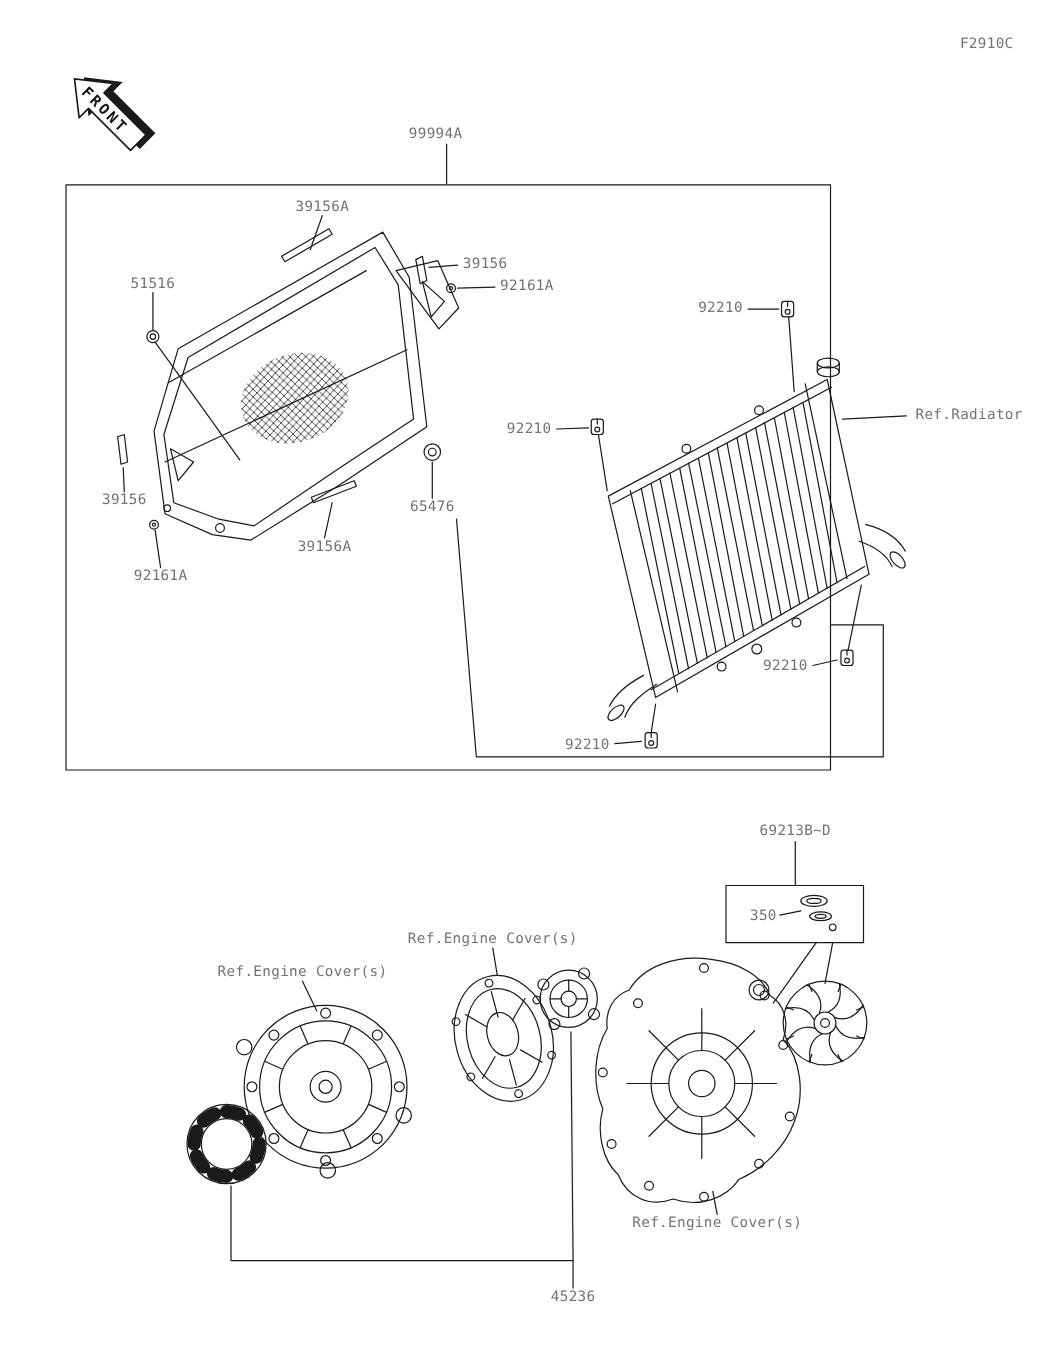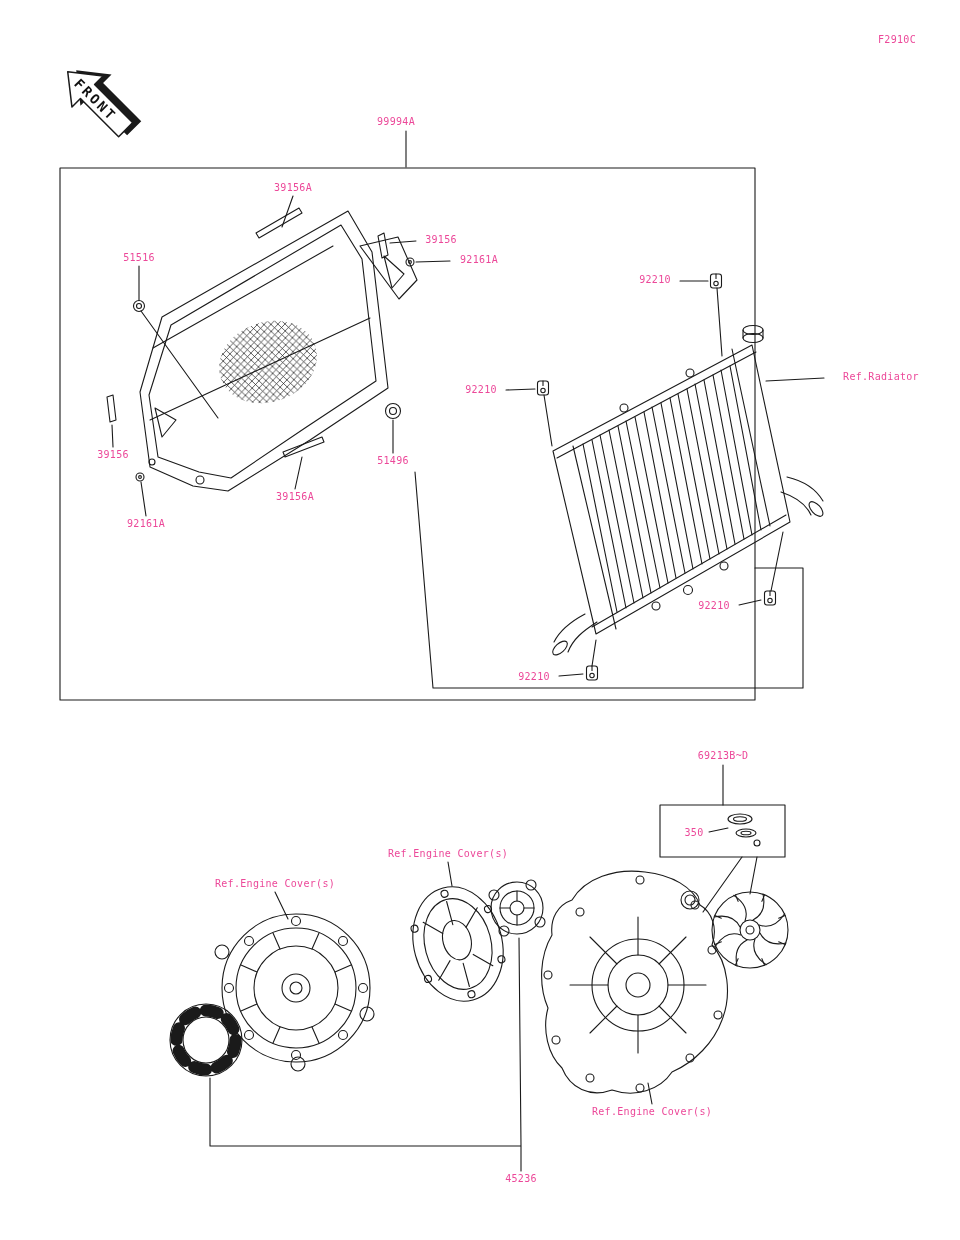--- a/index.html
+++ b/index.html
@@ -4,21 +4,21 @@
 <style>
   html,body { margin:0; padding:0; background:#ffffff; }
   .page {
     position:relative; width:960px; height:1240px; background:#ffffff;
     font-family:"DejaVu Sans Mono", monospace; color:#111;
     overflow:hidden;
   }
   svg.art { position:absolute; left:0; top:0; }
   .lbl {
     position:absolute; transform:translate(-50%,-50%);
-    font-size:10px; line-height:1; white-space:nowrap; color:#ec4899;
+    font-size:13px; line-height:1; white-space:nowrap; color:#737373;
     letter-spacing:0.3px;
   }
 </style>
 </head>
 <body>
 
 <div class="page">
 
   <svg class="art" width="960" height="1240" viewBox="0 0 960 1240">
     <defs>
@@ -251,21 +251,21 @@
   <div class="lbl" style="left:897px;top:40px">F2910C</div>
   <div class="lbl" style="left:396px;top:122px">99994A</div>
   <div class="lbl" style="left:293px;top:188px">39156A</div>
   <div class="lbl" style="left:441px;top:240px">39156</div>
   <div class="lbl" style="left:479px;top:260px">92161A</div>
   <div class="lbl" style="left:139px;top:258px">51516</div>
   <div class="lbl" style="left:655px;top:280px">92210</div>
   <div class="lbl" style="left:881px;top:377px">Ref.Radiator</div>
   <div class="lbl" style="left:481px;top:390px">92210</div>
   <div class="lbl" style="left:113px;top:455px">39156</div>
-  <div class="lbl" style="left:393px;top:461px">51496</div>
+  <div class="lbl" style="left:393px;top:461px">65476</div>
   <div class="lbl" style="left:295px;top:497px">39156A</div>
   <div class="lbl" style="left:146px;top:524px">92161A</div>
   <div class="lbl" style="left:714px;top:606px">92210</div>
   <div class="lbl" style="left:534px;top:677px">92210</div>
   <div class="lbl" style="left:723px;top:756px">69213B~D</div>
   <div class="lbl" style="left:694px;top:833px">350</div>
   <div class="lbl" style="left:448px;top:854px">Ref.Engine Cover(s)</div>
   <div class="lbl" style="left:275px;top:884px">Ref.Engine Cover(s)</div>
   <div class="lbl" style="left:652px;top:1112px">Ref.Engine Cover(s)</div>
   <div class="lbl" style="left:521px;top:1179px">45236</div>

